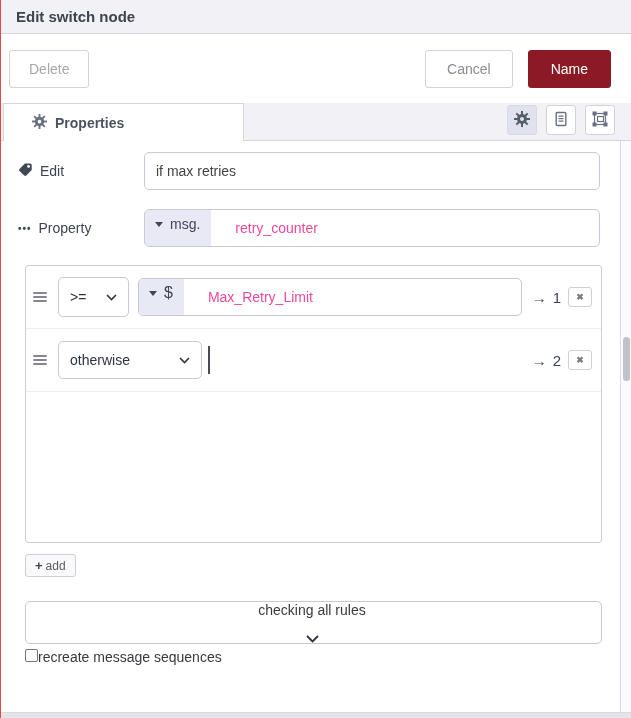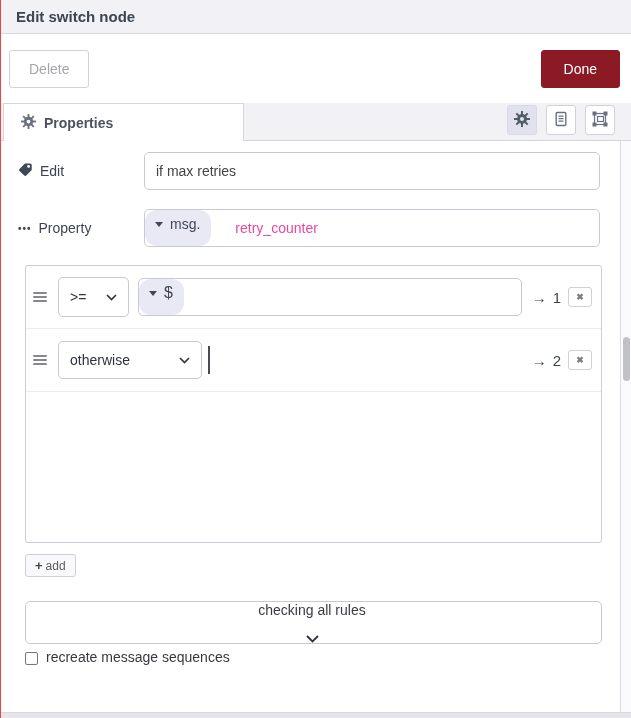--- a/index.html
+++ b/index.html
@@ -16,41 +16,41 @@
     position:absolute; top:0; left:0; right:0; height:34px;
     background:#f1f1f6; border-bottom:1px solid #d7d7e0;
     display:flex; align-items:center; padding-left:15px;
   }
   .dlg-title { font-size:15px; font-weight:bold; color:#3e4450; }
 
   
   .button-bar {
     position:absolute; top:35px; left:0; right:0; height:68px;
     background:#fff; display:flex; align-items:center;
-    padding:0 11px 0 8px; gap:15px;
+    padding:0 20px 0 8px; gap:15px;
   }
   .btn {
     height:38px; border-radius:3px; font-size:14px; cursor:pointer;
     font-family:"Liberation Sans", sans-serif; background:#fff;
     border:1px solid #d2d2da;
   }
   .btn-delete { padding:0 19px; color:#a6a6ad; }
   .spacer { flex:1; }
   .btn-cancel { padding:0 21px; color:#8b8b93; }
   .btn-done { padding:0 22px; background:#8c1a25; border-color:#8c1a25; color:#fff; }
 
   
   .tab-bar {
     position:absolute; top:103px; left:0; right:0; height:38px;
     background:#f1f1f6; border-bottom:1px solid #d5d5df;
   }
   .tab {
     position:absolute; left:2px; top:0; width:241px; height:38px;
     background:#fff; border:1px solid #d5d5df; border-bottom:none;
-    display:flex; align-items:center; gap:8px; padding-left:17px;
+    display:flex; align-items:center; gap:8px; padding-left:28px;
     font-size:14px; font-weight:bold; color:#4c5260; z-index:2; cursor:pointer;
   }
   .tab-actions { position:absolute; right:16px; top:2px; display:flex; gap:9px; }
   .icon-btn {
     width:30px; height:30px; border:1px solid #d2d2da; border-radius:3px;
     background:#fff; display:flex; align-items:center; justify-content:center; cursor:pointer;
   }
   .icon-btn.active { background:#e2e2ee; border-color:#d8d8e6; }
 
   
@@ -63,21 +63,21 @@
     flex:1; height:38px; border:1px solid #c9c9d3; border-radius:5px;
     padding:0 11px; font-size:14px; color:#444;
     font-family:"Liberation Sans", sans-serif; outline:none; background:#fff;
   }
   .typed-input {
     flex:1; height:38px; border:1px solid #c9c9d3; border-radius:5px;
     background:#fff; display:flex; align-items:stretch; overflow:hidden;
   }
   .ti-prefix {
     display:flex; align-items:center; gap:7px; padding:0 11px 8px 10px;
-    background:#e9e9f5; cursor:pointer;border-radius:12px;
+    background:#e9e9f5; cursor:pointer;
   }
   .caret-down {
     width:0; height:0; border-left:4px solid transparent;
     border-right:4px solid transparent; border-top:5px solid #3f4654;
   }
   .ti-label { font-size:14px; color:#40465a; }
   .ti-dollar { font-size:16px; color:#3f4654; }
   .ti-value { display:flex; align-items:center; padding-left:24px; font-size:14px; color:#ec4899; flex:1; }
 
   
@@ -118,21 +118,21 @@
 
   
   .mode-select {
     position:absolute; top:601px; left:24px; width:577px; height:43px;
     border:1px solid #c9c9d3; border-radius:5px; background:#fff;
     display:flex; align-items:center; justify-content:space-between;
     padding:0 15px 0 12px; font-size:14px; color:#3a3a42; cursor:pointer;flex-direction:column;
   }
 
   
-  .checkbox-row { position:absolute; top:649px; left:24px; display:flex; align-items:flex-end; gap:8px; }
+  .checkbox-row { position:absolute; top:649px; left:24px; display:flex; align-items:flex-start; gap:0; }
   .checkbox { width:13px; height:13px; border:1px solid #767680; border-radius:2px; background:#fff; cursor:pointer; }
   .checkbox-label { font-size:14px; color:#39393f; cursor:default; }
 
   
   .bottom-strip {
     position:absolute; left:0; right:0; bottom:0; height:6px;
     background:#e4e4ea; border-top:1px solid #d8d8e0;
   }
   .scrollbar {
     position:absolute; top:141px; bottom:6px; right:0; width:11px;
@@ -148,21 +148,22 @@
 
 <div class="dialog">
 
   <div class="dlg-header">
     <span class="dlg-title">Edit switch node</span>
   </div>
 
   <div class="button-bar">
     <button class="btn btn-delete">Delete</button>
     <div class="spacer"></div>
-    <button class="btn btn-done">Done</button>
+    <button class="btn btn-cancel">Cancel</button>
+    <button class="btn btn-done">Name</button>
   </div>
 
   <div class="tab-bar">
     <div class="tab">
       <span>
         <svg width="15" height="15" viewBox="0 0 16 16">
           <g fill="#6a7080">
             <rect x="7" y="0" width="2" height="4"></rect>
               <rect x="7" y="12" width="2" height="4"></rect>
             <rect x="0" y="7" width="4" height="2"></rect>
@@ -259,20 +260,21 @@
         <span>&gt;=</span>
         <svg width="11" height="7" viewBox="0 0 11 7">
             <path d="M1 1l4.5 4.5L10 1" stroke="#33363e" stroke-width="1.7" fill="none"></path>
           </svg>
       </div>
       <div class="typed-input rule-value">
         <div class="ti-prefix">
           <span class="caret-down"></span>
           <span class="ti-dollar">$</span>
         </div>
+        <div class="ti-value">Max_Retry_Limit</div>
       </div>
       <div class="port-label">
         <span>→</span>
         <span>1</span>
       </div>
       <button class="remove-btn">
         <span>✖</span>
       </button>
     </div>
 

